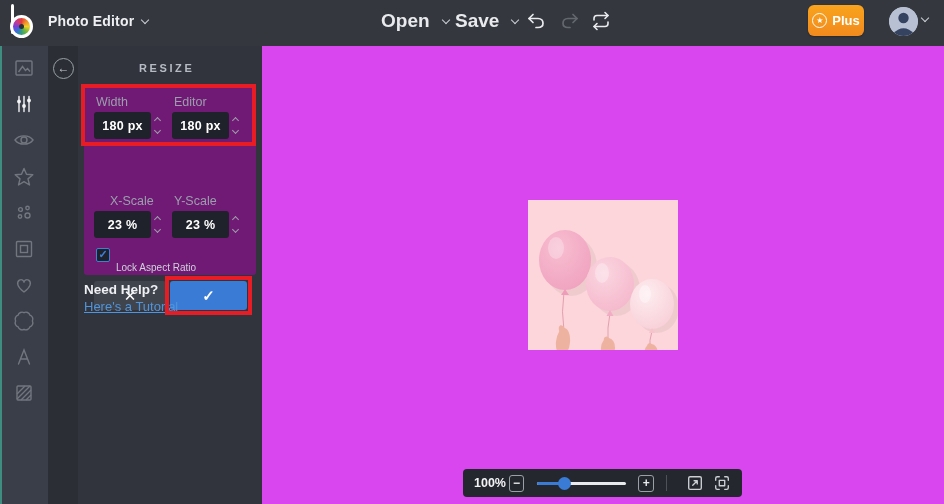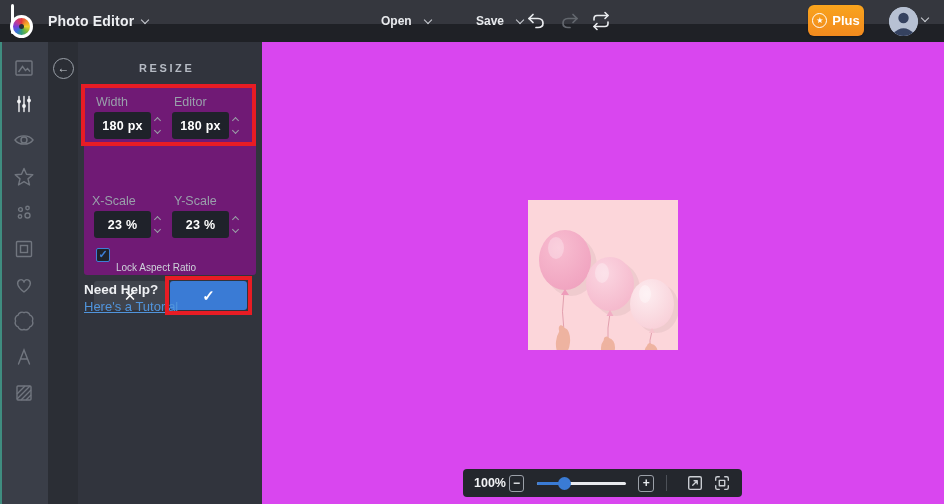--- a/index.html
+++ b/index.html
@@ -1,31 +1,31 @@
 <!DOCTYPE html>
 <html><head>
 <meta charset="utf-8">
 <style>
   * { margin:0; padding:0; box-sizing:border-box; }
   html,body { width:944px; height:504px; overflow:hidden; background:#1f2126;
               font-family:"Liberation Sans", sans-serif; }
   #app { position:relative; width:944px; height:504px; background:#1f2126; }
 
   
-  .topbar { position:absolute; left:0; top:0; width:944px; height:24px; background:#35373e; z-index:5; }
+  .topbar { position:absolute; left:0; top:0; width:944px; height:46px; background:#35373e; z-index:5; }
   .logo { position:absolute; left:10px; top:4px; width:28px; height:34px; }
   .logo .stem { position:absolute; left:1px; top:0; width:3px; height:30px; background:#fff; border-radius:2px; }
   .logo .bowl { position:absolute; left:0; top:11px; width:23px; height:23px; border-radius:50%;
                 border:3px solid #fff;
                 background:conic-gradient(#e23c3c,#f2902c,#f2d02c,#7ab93a,#2f9e7a,#3a6fd8,#7b3fd8,#c73a8f,#e23c3c); }
   .logo .bowl::after { content:""; position:absolute; left:6px; top:6px; width:5px; height:5px; border-radius:50%; background:#2c2f36; }
   .app-title { position:absolute; left:48px; top:0; height:42px; display:flex; align-items:center; gap:8px;
                color:#edeff2; font-size:14px; font-weight:700; letter-spacing:.2px; cursor:pointer; }
   .menu-btn { position:absolute; top:0; height:42px; display:flex; align-items:center; gap:13px;
-              color:#e8eaed; font-size:12px; font-weight:700; cursor:pointer; }
+              color:#e8eaed; font-size:19px; font-weight:700; cursor:pointer; }
   .chev { width:6px; height:6px; border-right:1.6px solid #cdd0d6; border-bottom:1.6px solid #cdd0d6;
           transform:rotate(45deg); margin-top:-3px; }
   .icon-btn { position:absolute; top:11px; width:20px; height:20px; cursor:pointer; }
   .plus-btn { position:absolute; left:808px; top:5px; width:56px; height:31px; border-radius:6px;
               background:linear-gradient(180deg,#f9a41d,#f28a1e); display:flex; align-items:center;
               justify-content:center; gap:5px; cursor:pointer; box-shadow:0 1px 2px rgba(0,0,0,.25); }
   .plus-btn .star-circ { width:15px; height:15px; border:1.5px solid #fff; border-radius:50%;
               display:flex; align-items:center; justify-content:center; color:#fff; font-size:8px; line-height:1; }
   .plus-btn .lbl { color:#fff; font-size:13px; font-weight:700;text-align:right; }
   .avatar { position:absolute; left:889px; top:7px; width:29px; height:29px; border-radius:50%;
@@ -99,21 +99,21 @@
       <div class="bowl"></div>
     </div>
     <div class="app-title">
       <span>Photo Editor</span>
       <span class="chev"></span>
     </div>
     <div class="menu-btn" style="left:381px">
       <span>Open</span>
       <span class="chev"></span>
     </div>
-    <div class="menu-btn" style="left:476px">
+    <div class="menu-btn" style="left:455px">
       <span>Save</span>
       <span class="chev"></span>
     </div>
     <div class="icon-btn" style="left:526px">
       <svg viewBox="0 0 20 20" width="20" height="20" fill="none" stroke="#e9ebee" stroke-width="1.7" stroke-linecap="round" stroke-linejoin="round">
         <path d="M7 3.5 L3 7.5 L7 11.5"></path>
           <path d="M3 7.5 H12 C15.3 7.5 17 9.8 17 12.2 C17 14.6 15.3 16.5 12 16.5 H10"></path>
       </svg>
     </div>
     <div class="icon-btn" style="left:560px">
@@ -221,21 +221,21 @@
       <div class="stepper" style="left:68px; top:26px">
         <span class="car-up"></span>
         <span class="car-dn"></span>
       </div>
       <div class="field" style="left:88px; top:26px">180 px</div>
       <div class="stepper" style="left:146px; top:26px">
         <span class="car-up"></span>
         <span class="car-dn"></span>
       </div>
 
-      <div class="fld-label" style="left:8px; top:108px">X-Scale</div>
+      <div class="fld-label" style="left:26px; top:108px">X-Scale</div>
       <div class="fld-label" style="left:90px; top:108px">Y-Scale</div>
       <div class="field" style="left:10px; top:125px">23 %</div>
       <div class="stepper" style="left:68px; top:125px">
         <span class="car-up"></span>
         <span class="car-dn"></span>
       </div>
       <div class="field" style="left:88px; top:125px">23 %</div>
       <div class="stepper" style="left:146px; top:125px">
         <span class="car-up"></span>
         <span class="car-dn"></span>

